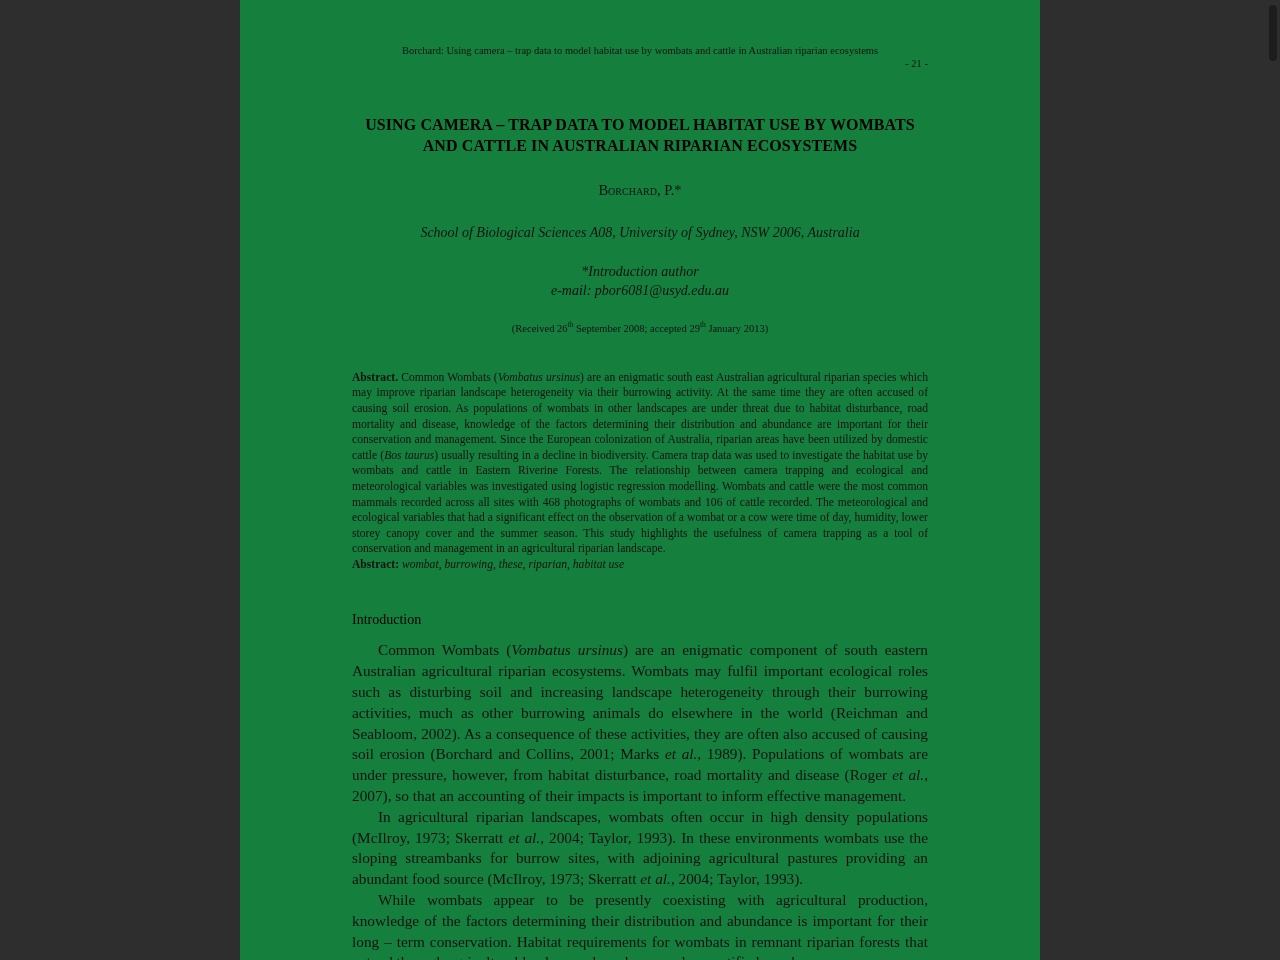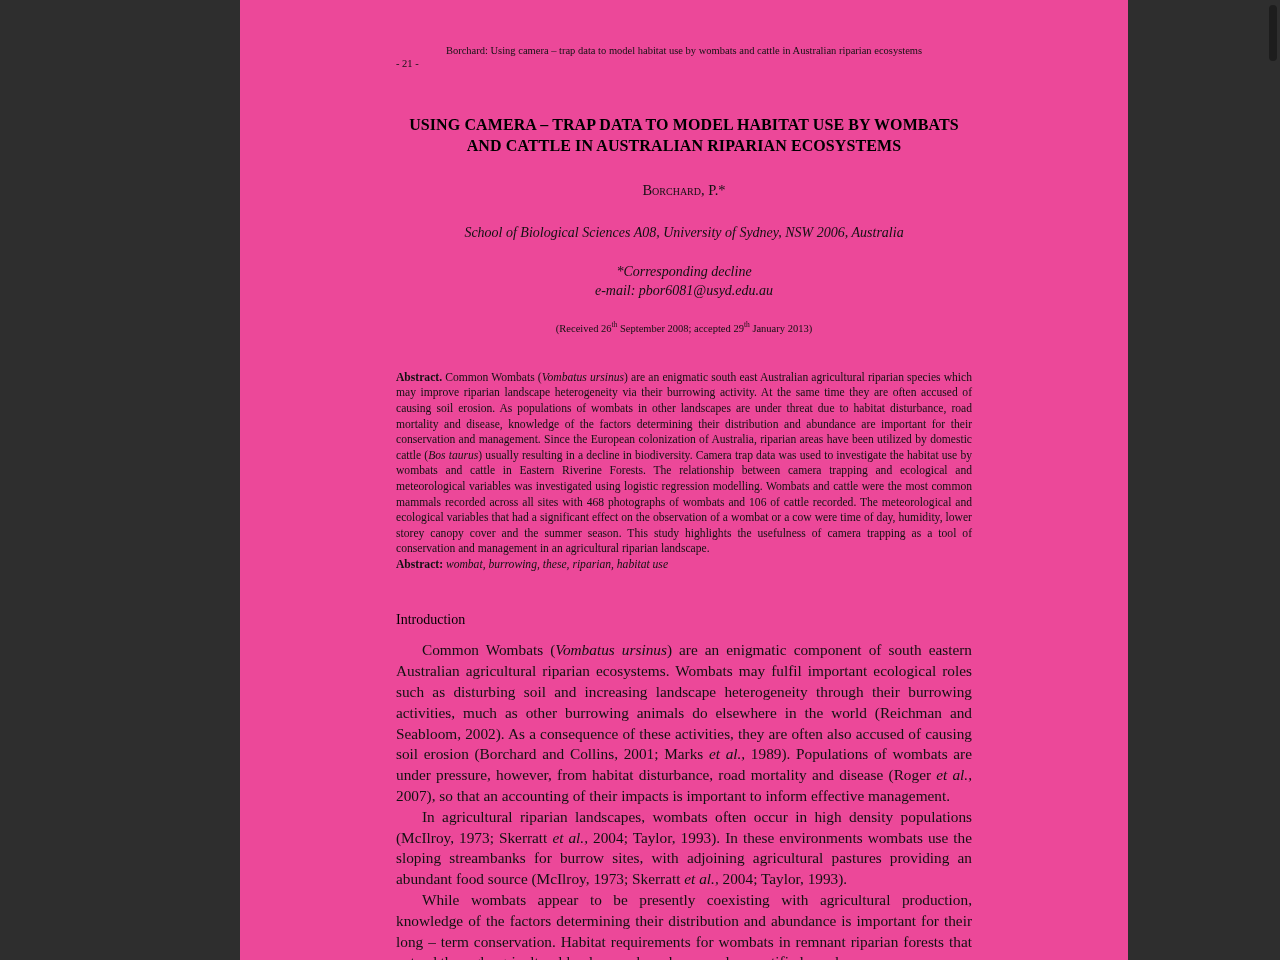--- a/index.html
+++ b/index.html
@@ -39,43 +39,43 @@
     height: 56px;
     border-radius: 5px;
     background: #1d1d1d;
   }
 
   
   #page {
     position: absolute;
     top: 0;
     left: 240px;
-    width: 888px;
-    height: 960px;
-    background: #ec4899;
+    width: 800px;
+    height: 960px;
+    background: #15803d;
     box-sizing: border-box;
     padding: 0;
     overflow: hidden;
   }
 
   .page-inner {
     width: 576px;
     margin: 0 auto;
     padding-top: 44px;
   }
 
   
   .running-head {
     text-align: center;
     font-size: 10.5px;
     line-height: 1.28;
     color: #121212;
   }
   .folio {
-    text-align: left;
+    text-align: right;
     font-size: 10.5px;
     line-height: 1.28;
     color: #121212;
   }
 
   
   .doc-title {
     margin-top: 44px;
     text-align: center;
     font-size: 16px;
@@ -176,21 +176,21 @@
       <div class="running-head">Borchard: Using camera – trap data to model habitat use by wombats and cattle in Australian riparian ecosystems</div>
       <div class="folio">- 21 -</div>
 
       <h1 class="doc-title">USING CAMERA – TRAP DATA TO MODEL HABITAT USE BY WOMBATS AND CATTLE IN AUSTRALIAN RIPARIAN ECOSYSTEMS</h1>
 
       <div class="author">Borchard, P.*</div>
 
       <div class="affiliation">School of Biological Sciences A08, University of Sydney, NSW 2006, Australia</div>
 
       <div class="corresponding">
-        <div>*Corresponding decline</div>
+        <div>*Introduction author</div>
         <div>e-mail: pbor6081@usyd.edu.au</div>
       </div>
 
       <div class="received">
         <span>(Received 26</span><sup>th</sup><span> September 2008; accepted 29</span><sup>th</sup><span> January 2013)</span>
       </div>
 
       <div class="abstract">
         <span class="lead">Abstract.</span><span> Common Wombats (</span><i>Vombatus ursinus</i><span>) are an enigmatic south east Australian agricultural riparian species which may improve riparian landscape heterogeneity via their burrowing activity. At the same time they are often accused of causing soil erosion. As populations of wombats in other landscapes are under threat due to habitat disturbance, road mortality and disease, knowledge of the factors determining their distribution and abundance are important for their conservation and management. Since the European colonization of Australia, riparian areas have been utilized by domestic cattle (</span><i>Bos taurus</i><span>) usually resulting in a decline in biodiversity. Camera trap data was used to investigate the habitat use by wombats and cattle in Eastern Riverine Forests. The relationship between camera trapping and ecological and meteorological variables was investigated using logistic regression modelling. Wombats and cattle were the most common mammals recorded across all sites with 468 photographs of wombats and 106 of cattle recorded. The meteorological and ecological variables that had a significant effect on the observation of a wombat or a cow were time of day, humidity, lower storey canopy cover and the summer season. This study highlights the usefulness of camera trapping as a tool of conservation and management in an agricultural riparian landscape.</span>
       </div>

